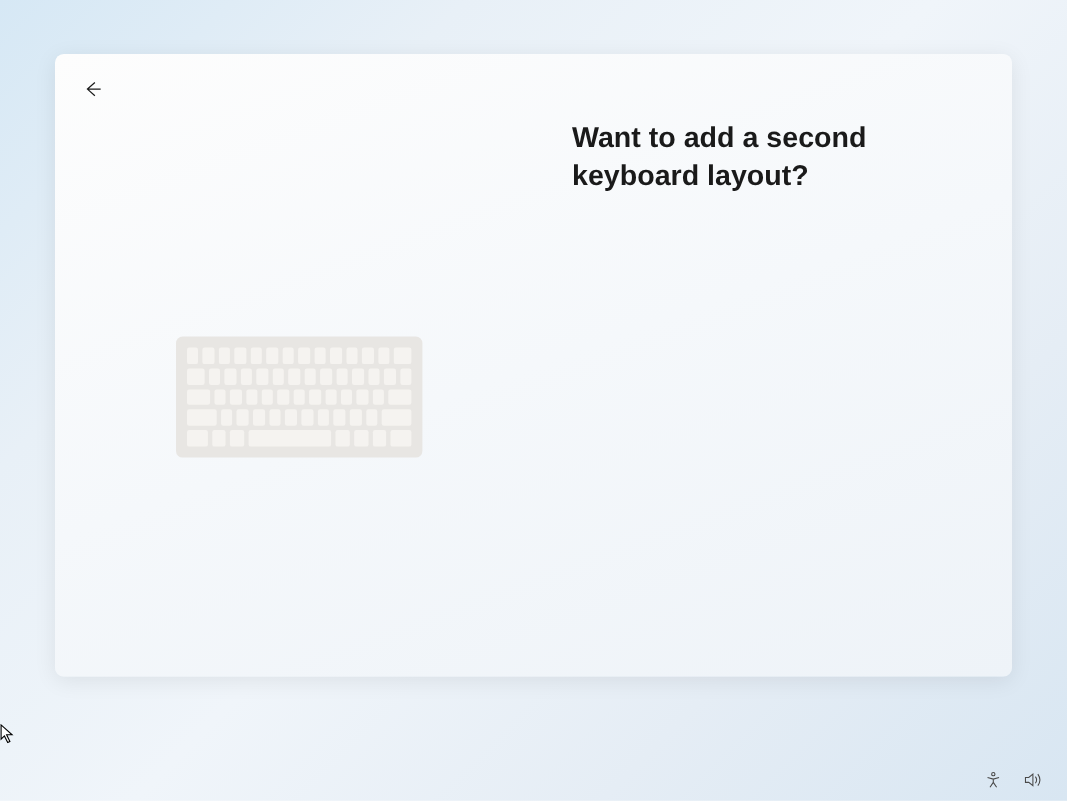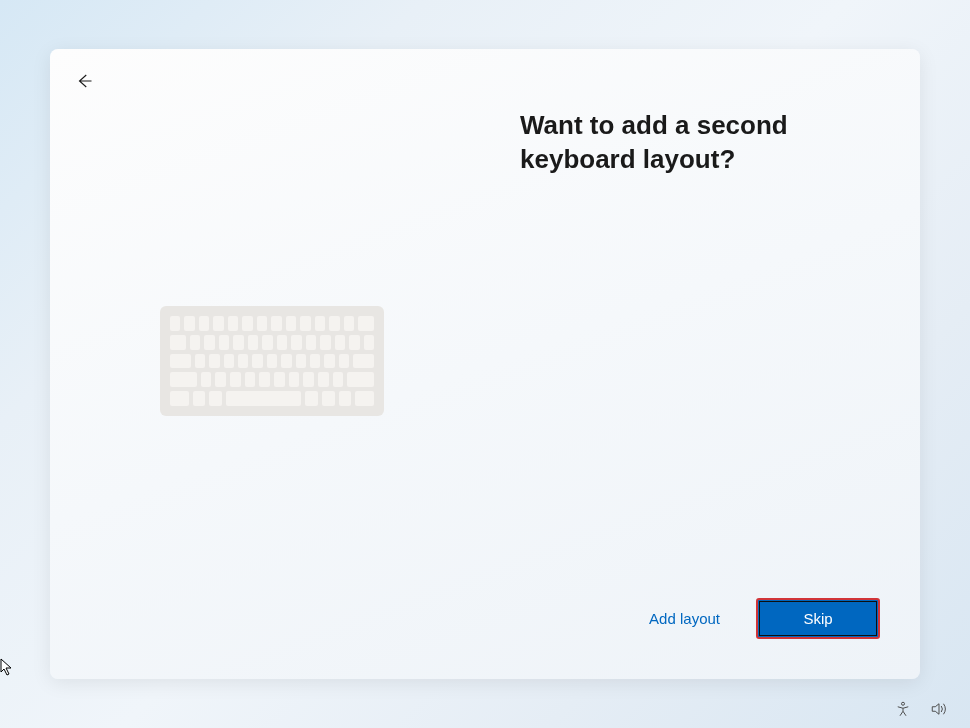--- a/index.html
+++ b/index.html
@@ -15,21 +15,21 @@
       background: linear-gradient(135deg, #d6e8f5 0%, #e8f0f7 25%, #f0f5fa 50%, #e5edf5 75%, #d8e6f2 100%);
       position: relative;
       overflow: hidden;
     }
 
     .card {
       position: absolute;
       top: 49px;
       left: 50px;
       width: 870px;
-      height: 630px;
+      height: 566px;
       background: linear-gradient(160deg, #fdfdfd 0%, #f5f8fb 50%, #eef3f8 100%);
       border-radius: 8px;
       box-shadow: 0 4px 20px rgba(0,0,0,0.08);
     }
 
     .back-button {
       position: absolute;
       top: 22px;
       left: 22px;
       width: 24px;
@@ -244,24 +244,20 @@
         <div class="key"></div>
         <div class="key"></div>
         <div class="key wide6"></div>
         <div class="key"></div>
         <div class="key"></div>
         <div class="key"></div>
         <div class="key wide15"></div>
     </div>
   </div>
 
-  <div class="button-row">
-    <button class="add-layout-btn">Add layout</button>
-    <button class="skip-btn">Skip</button>
-  </div>
 
 </div>
 
 <div class="system-tray">
   <div class="tray-icon">
     <svg viewBox="0 0 24 24">
       <circle cx="12" cy="5" r="2"></circle>
       <path d="M5 9 L12 11 L19 9 M12 11 L12 15 M12 15 L8 21 M12 15 L16 21"></path>
     </svg>
   </div>

